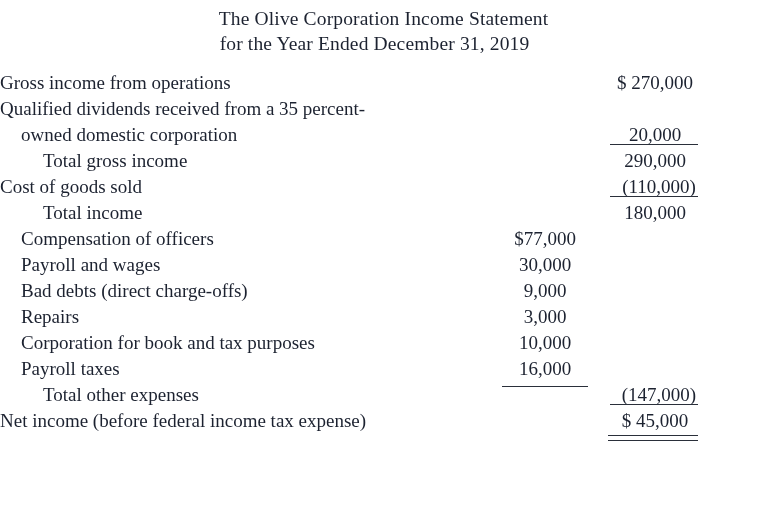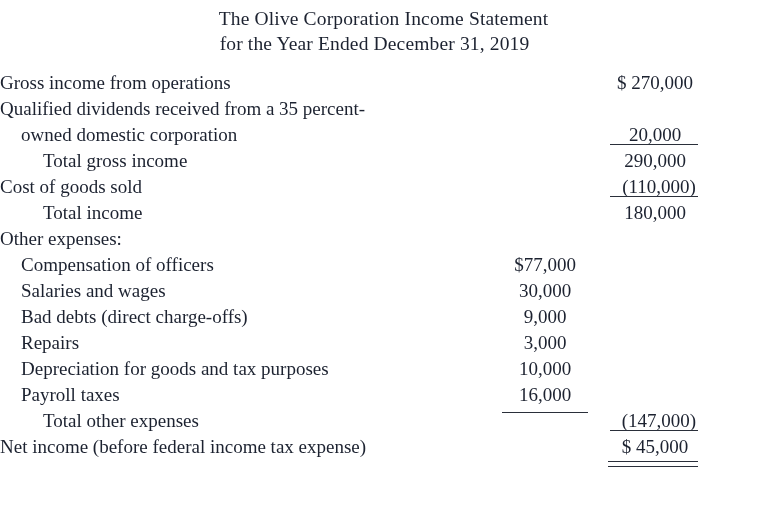--- a/index.html
+++ b/index.html
@@ -171,46 +171,41 @@
           <td class="lbl">Cost of goods sold</td>
           <td class="amt amt-mid"><span class="num"></span></td>
           <td class="amt amt-right"><span class="num num-paren">(110,000)</span></td>
         </tr>
         <tr>
           <td class="lbl indent-2">Total income</td>
           <td class="amt amt-mid"><span class="num"></span></td>
           <td class="amt amt-right rule-top"><span class="num">180,000</span></td>
         </tr>
         <tr>
-          <td class="lbl">Other expenses:</td>
-          <td class="amt amt-mid"><span class="num"></span></td>
-          <td class="amt amt-right"><span class="num"></span></td>
-        </tr>
-        <tr>
           <td class="lbl indent-1">Compensation of officers</td>
           <td class="amt amt-mid"><span class="num">$77,000</span></td>
           <td class="amt amt-right"><span class="num"></span></td>
         </tr>
         <tr>
-          <td class="lbl indent-1">Salaries and wages</td>
+          <td class="lbl indent-1">Payroll and wages</td>
           <td class="amt amt-mid"><span class="num">30,000</span></td>
           <td class="amt amt-right"><span class="num"></span></td>
         </tr>
         <tr>
           <td class="lbl indent-1">Bad debts (direct charge-offs)</td>
           <td class="amt amt-mid"><span class="num">9,000</span></td>
           <td class="amt amt-right"><span class="num"></span></td>
         </tr>
         <tr>
           <td class="lbl indent-1">Repairs</td>
           <td class="amt amt-mid"><span class="num">3,000</span></td>
           <td class="amt amt-right"><span class="num"></span></td>
         </tr>
         <tr>
-          <td class="lbl indent-1">Depreciation for goods and tax purposes</td>
+          <td class="lbl indent-1">Corporation for book and tax purposes</td>
           <td class="amt amt-mid"><span class="num">10,000</span></td>
           <td class="amt amt-right"><span class="num"></span></td>
         </tr>
         <tr>
           <td class="lbl indent-1">Payroll taxes</td>
           <td class="amt amt-mid rule-bottom"><span class="num">16,000</span></td>
           <td class="amt amt-right"><span class="num"></span></td>
         </tr>
         <tr>
           <td class="lbl indent-2">Total other expenses</td>

